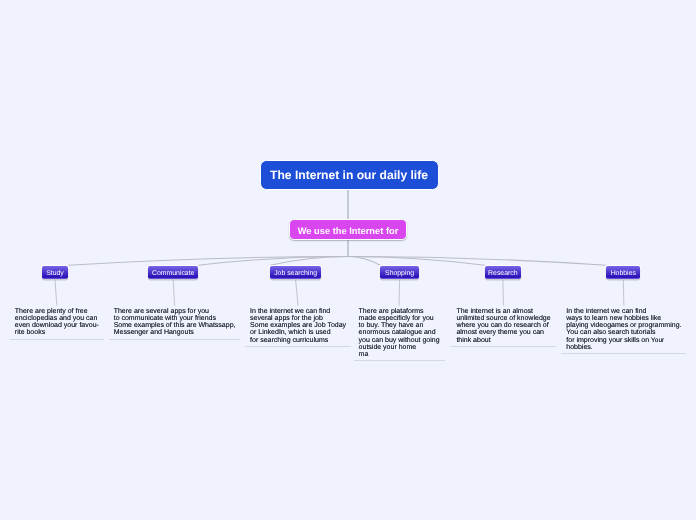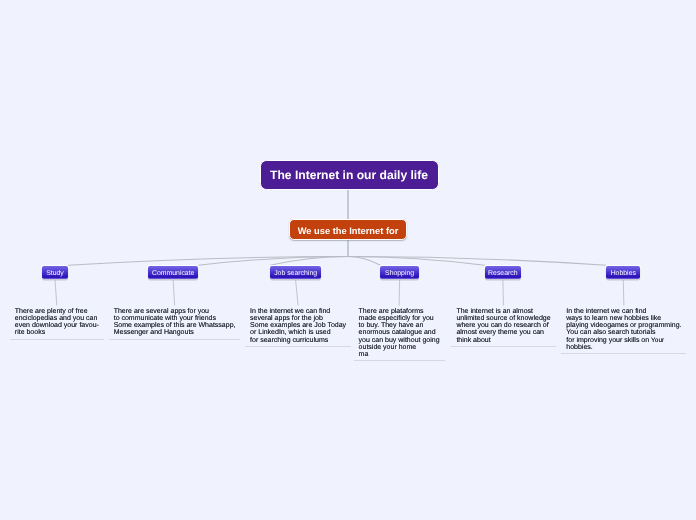--- a/index.html
+++ b/index.html
@@ -15,28 +15,28 @@
   #canvas{position:relative;width:696px;height:520px;}
   svg#links{position:absolute;left:0;top:0;width:696px;height:520px;}
 
   .node{
     position:absolute;box-sizing:border-box;
     display:flex;align-items:center;justify-content:center;
     color:#ffffff;text-align:center;white-space:nowrap;
   }
   .root{
     left:259.5px;top:159.5px;width:179px;height:30px;
-    background:#4c1d95;
+    background:#1d4ed8;
     border-radius:6.5px;
     border:1.8px solid #ffffff;
     font-size:12.1px;font-weight:bold;
   }
   .lvl1{
     left:289px;top:219px;width:118px;height:21px;
-    background:#c2410c;
+    background:#d946ef;
     border-radius:5px;
     border:1.6px solid #ffffff;
     font-size:9.3px;font-weight:bold;line-height:12px;
     box-shadow:0 1px 1.2px rgba(120,126,140,.55);
   }
   .lvl2{
     height:13.1px;
     border-radius:2px;
     background:linear-gradient(180deg,#7565e4 0%,#6b5ae1 12%,#5540d3 36%,#4027c5 62%,#2810b8 86%,#3a22c4 92%,#8c7ce6 100%);
     font-size:6.9px;line-height:13px;

